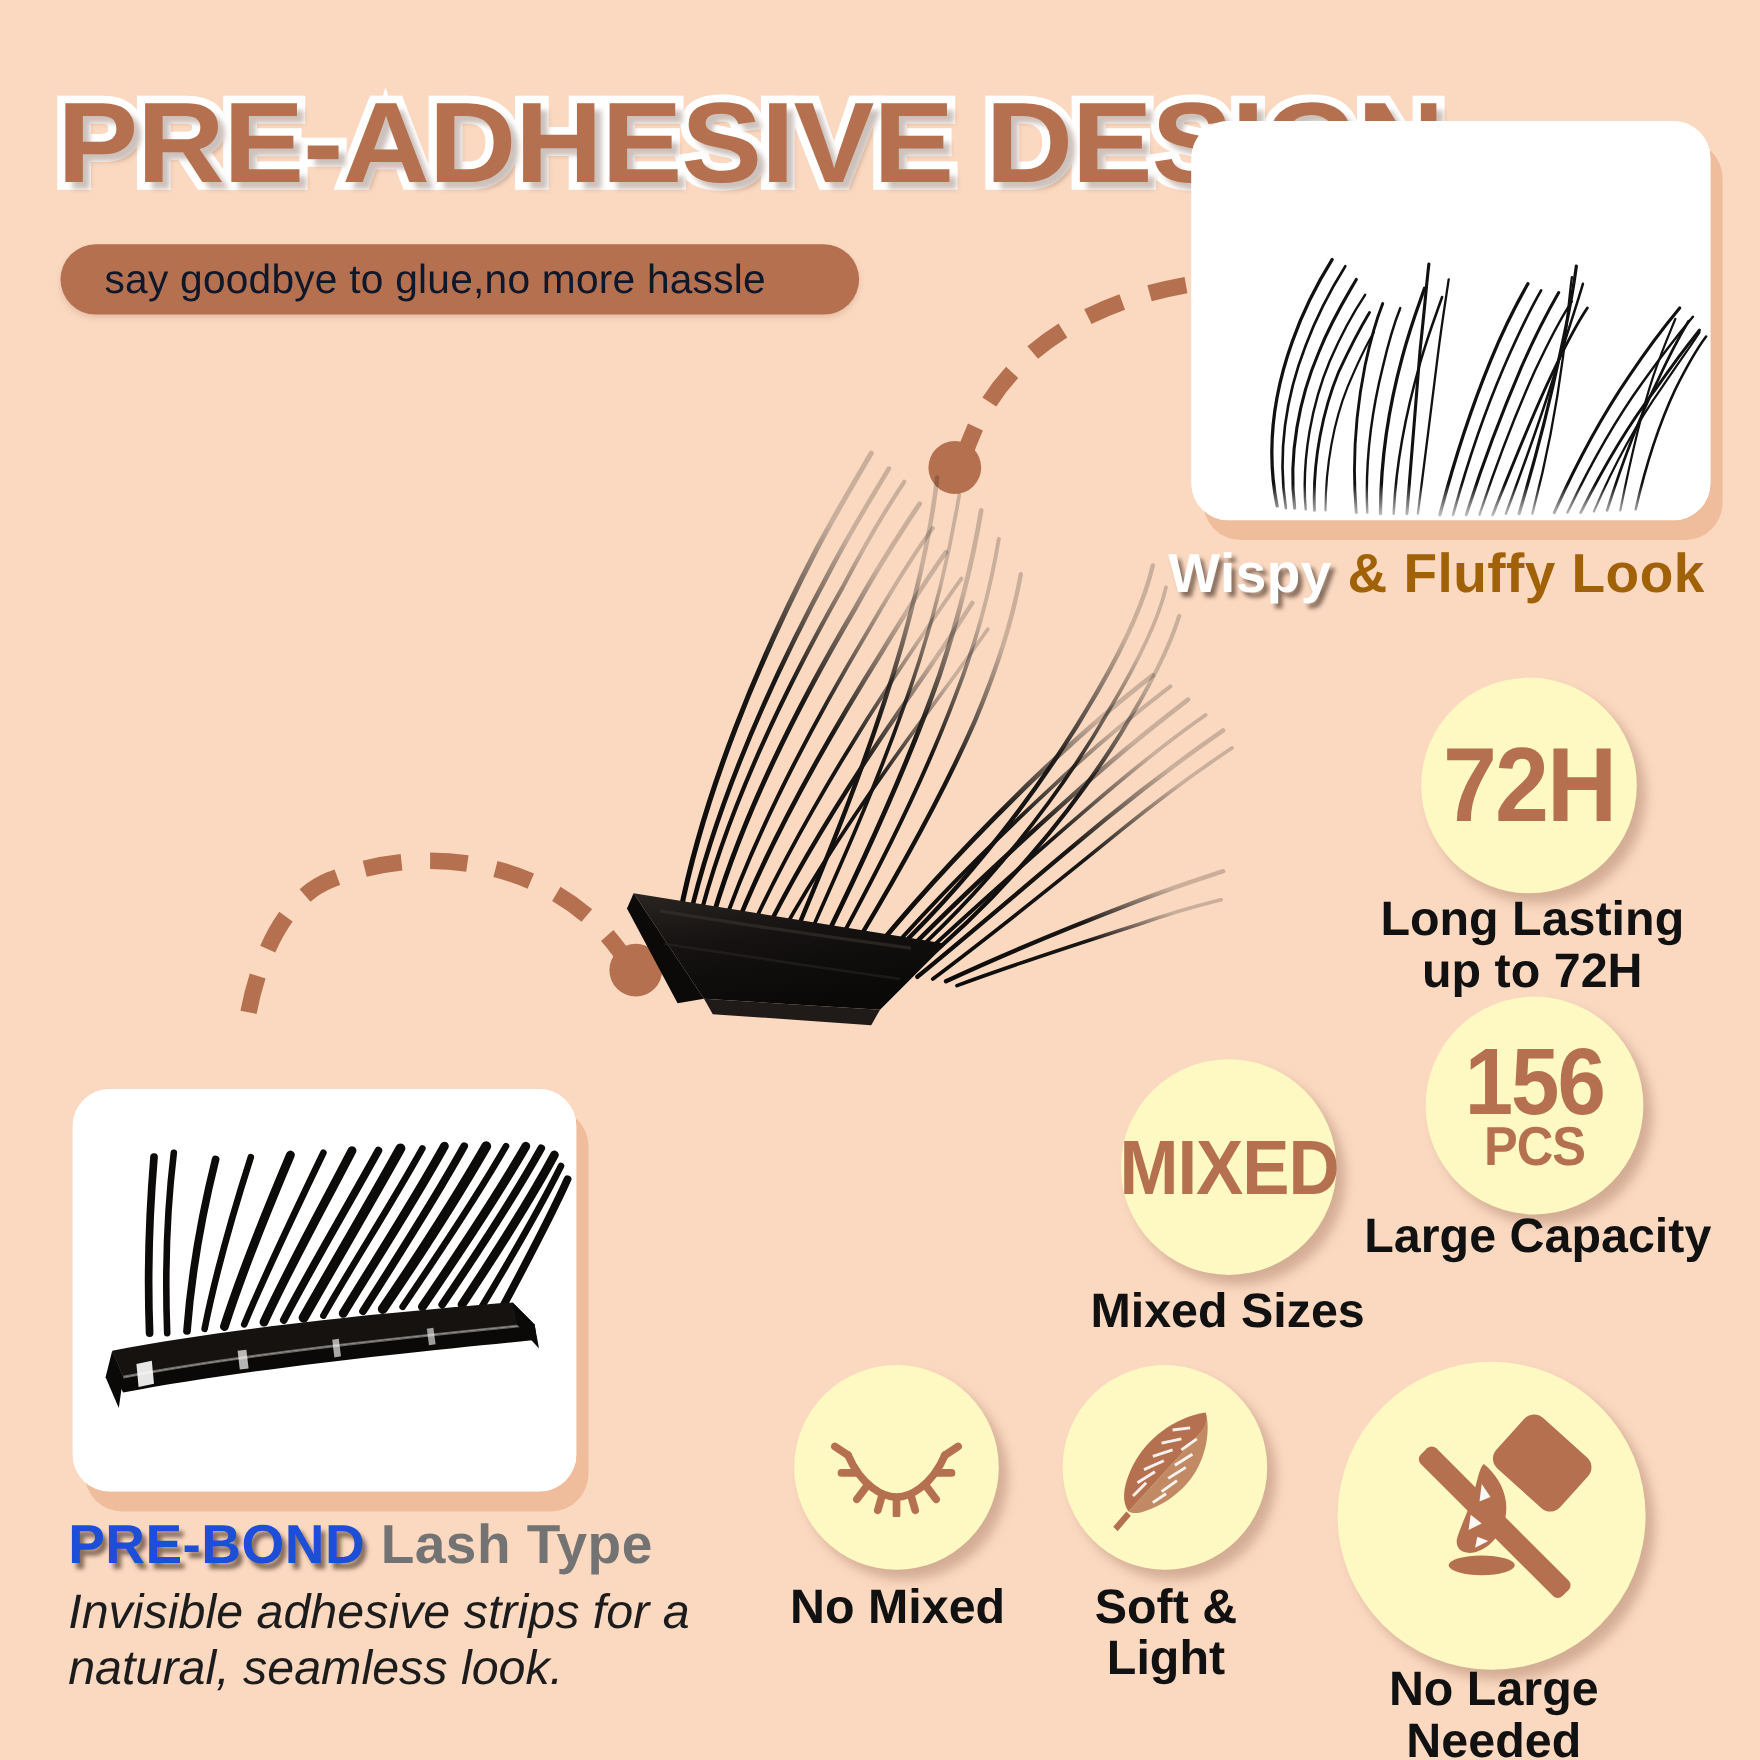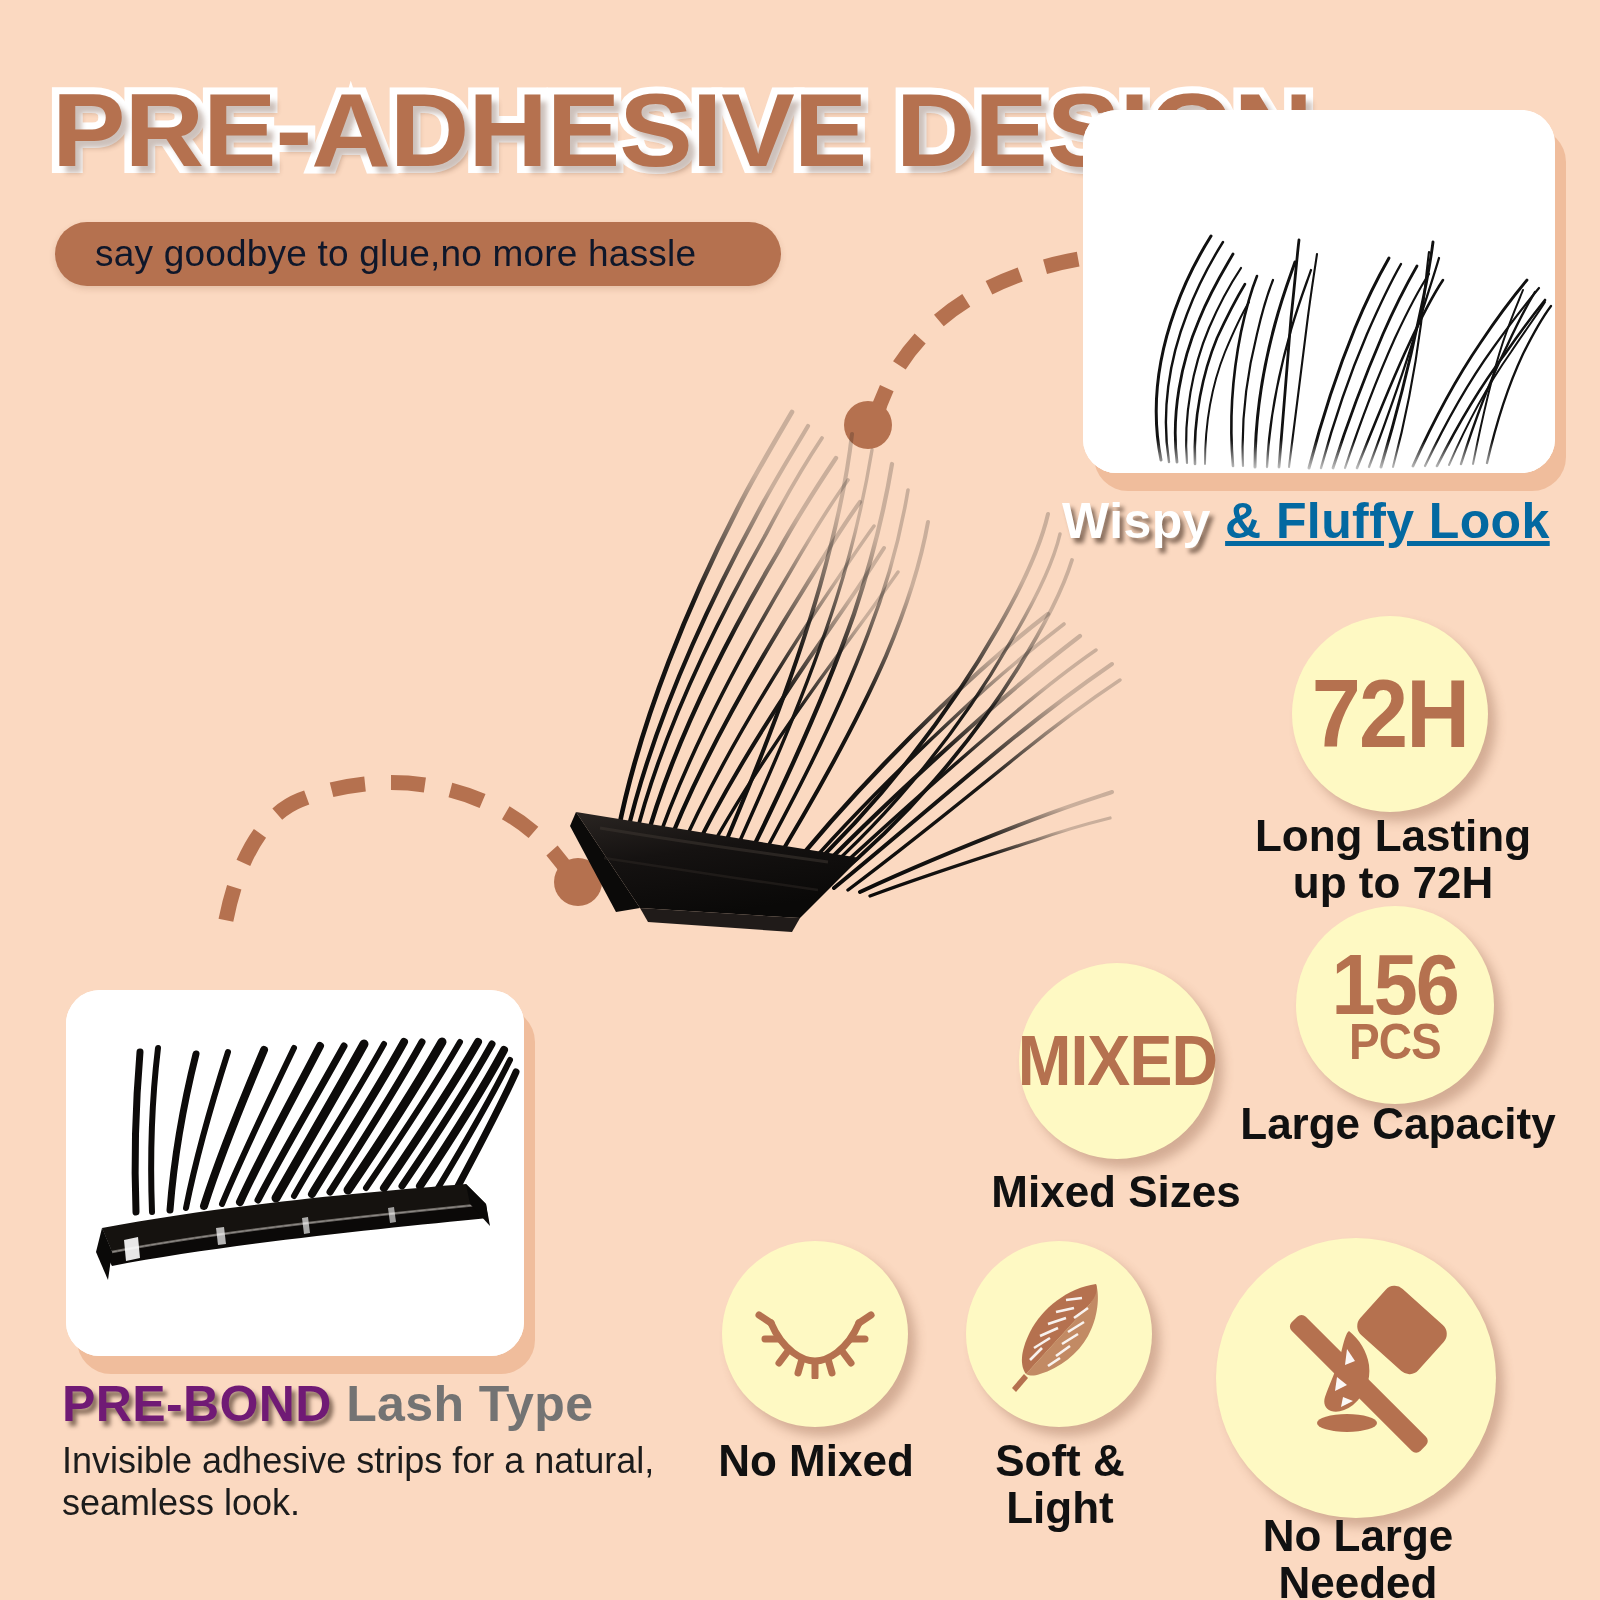--- a/index.html
+++ b/index.html
@@ -47,34 +47,34 @@
   #card-bottom{left:66px;top:990px;width:458px;height:366px;}
   #card-bottom-shadow{left:77px;top:1008px;width:458px;height:366px;}
 
   
   .caption-top{
     position:absolute;left:1062px;top:492px;white-space:nowrap;
     font-family:"Liberation Sans Narrow","Liberation Sans",sans-serif;
     font-weight:bold;font-size:50px;letter-spacing:.4px;
   }
   .caption-top .w{color:#ffffff;text-shadow:4px 5px 4px rgba(40,20,10,.55);}
-  .caption-top .b{color:#0369a1;text-decoration:underline;}
+  .caption-top .b{color:#a16207;}
 
   .caption-bottom{
     position:absolute;left:62px;top:1375px;white-space:nowrap;
     font-family:"Liberation Sans Narrow","Liberation Sans",sans-serif;
     font-weight:bold;font-size:50px;letter-spacing:.4px;
   }
-  .caption-bottom .w{color:#701a75;text-shadow:4px 5px 4px rgba(40,20,10,.55);}
+  .caption-bottom .w{color:#1d4ed8;text-shadow:4px 5px 4px rgba(40,20,10,.55);}
   .caption-bottom .b{color:#737373;}
 
   .desc{
     position:absolute;left:62px;top:1440px;width:600px;
     font-family:"Liberation Sans Narrow","Liberation Sans",sans-serif;
-    font-size:36px;line-height:1.16;color:#1c1c1c;
+    font-size:44px;line-height:1.16;color:#1c1c1c;font-style:italic;
   }
 
   
   .badge{position:absolute;border-radius:50%;background:#fef9c3;
     box-shadow:8px 9px 11px rgba(120,70,45,.30);
     display:flex;align-items:center;justify-content:center;flex-direction:column;}
   .badge-num{
     font-family:"Liberation Sans Narrow","Liberation Sans",sans-serif;
     font-weight:bold;color:#b5714f;line-height:.92;
     transform:scaleX(.92);

